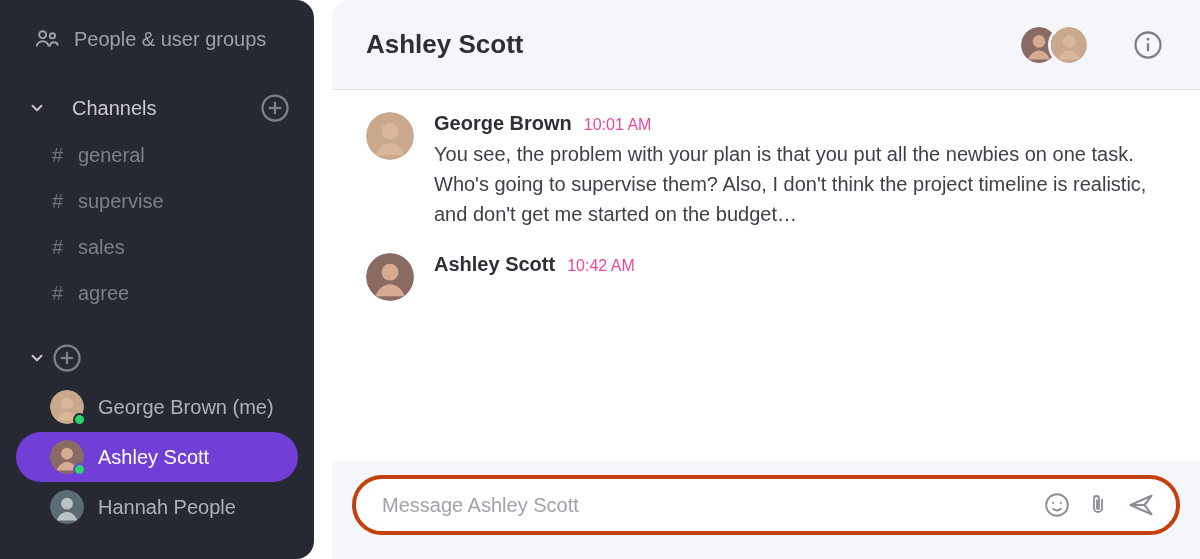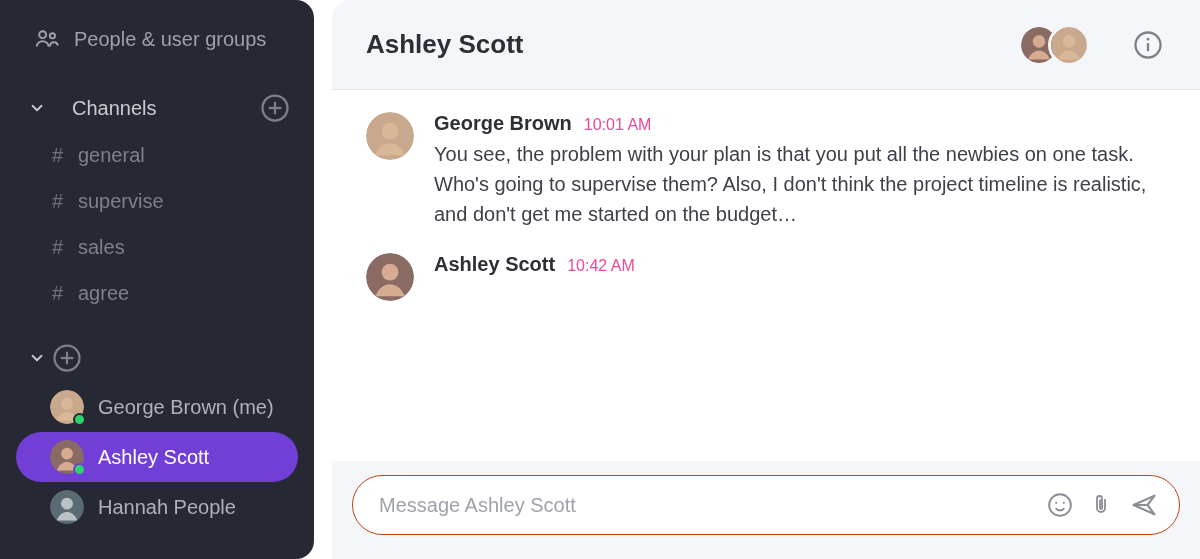--- a/index.html
+++ b/index.html
@@ -153,21 +153,21 @@
 
   .composer-wrap {
     padding: 14px 20px 24px 20px;
     background:#f4f6f9;
   }
   .composer {
     display:flex;
     align-items:center;
     height:60px;
     background:#fff;
-    border:1px solid #c2410c;
+    border:4px solid #c2410c;
     border-radius: 32px;
     padding: 0 18px 0 26px;
   }
   .composer input {
     flex:1;
     border:none; outline:none;
     font-size:20px;
     color:#3e414a;
     background:transparent;
   }

